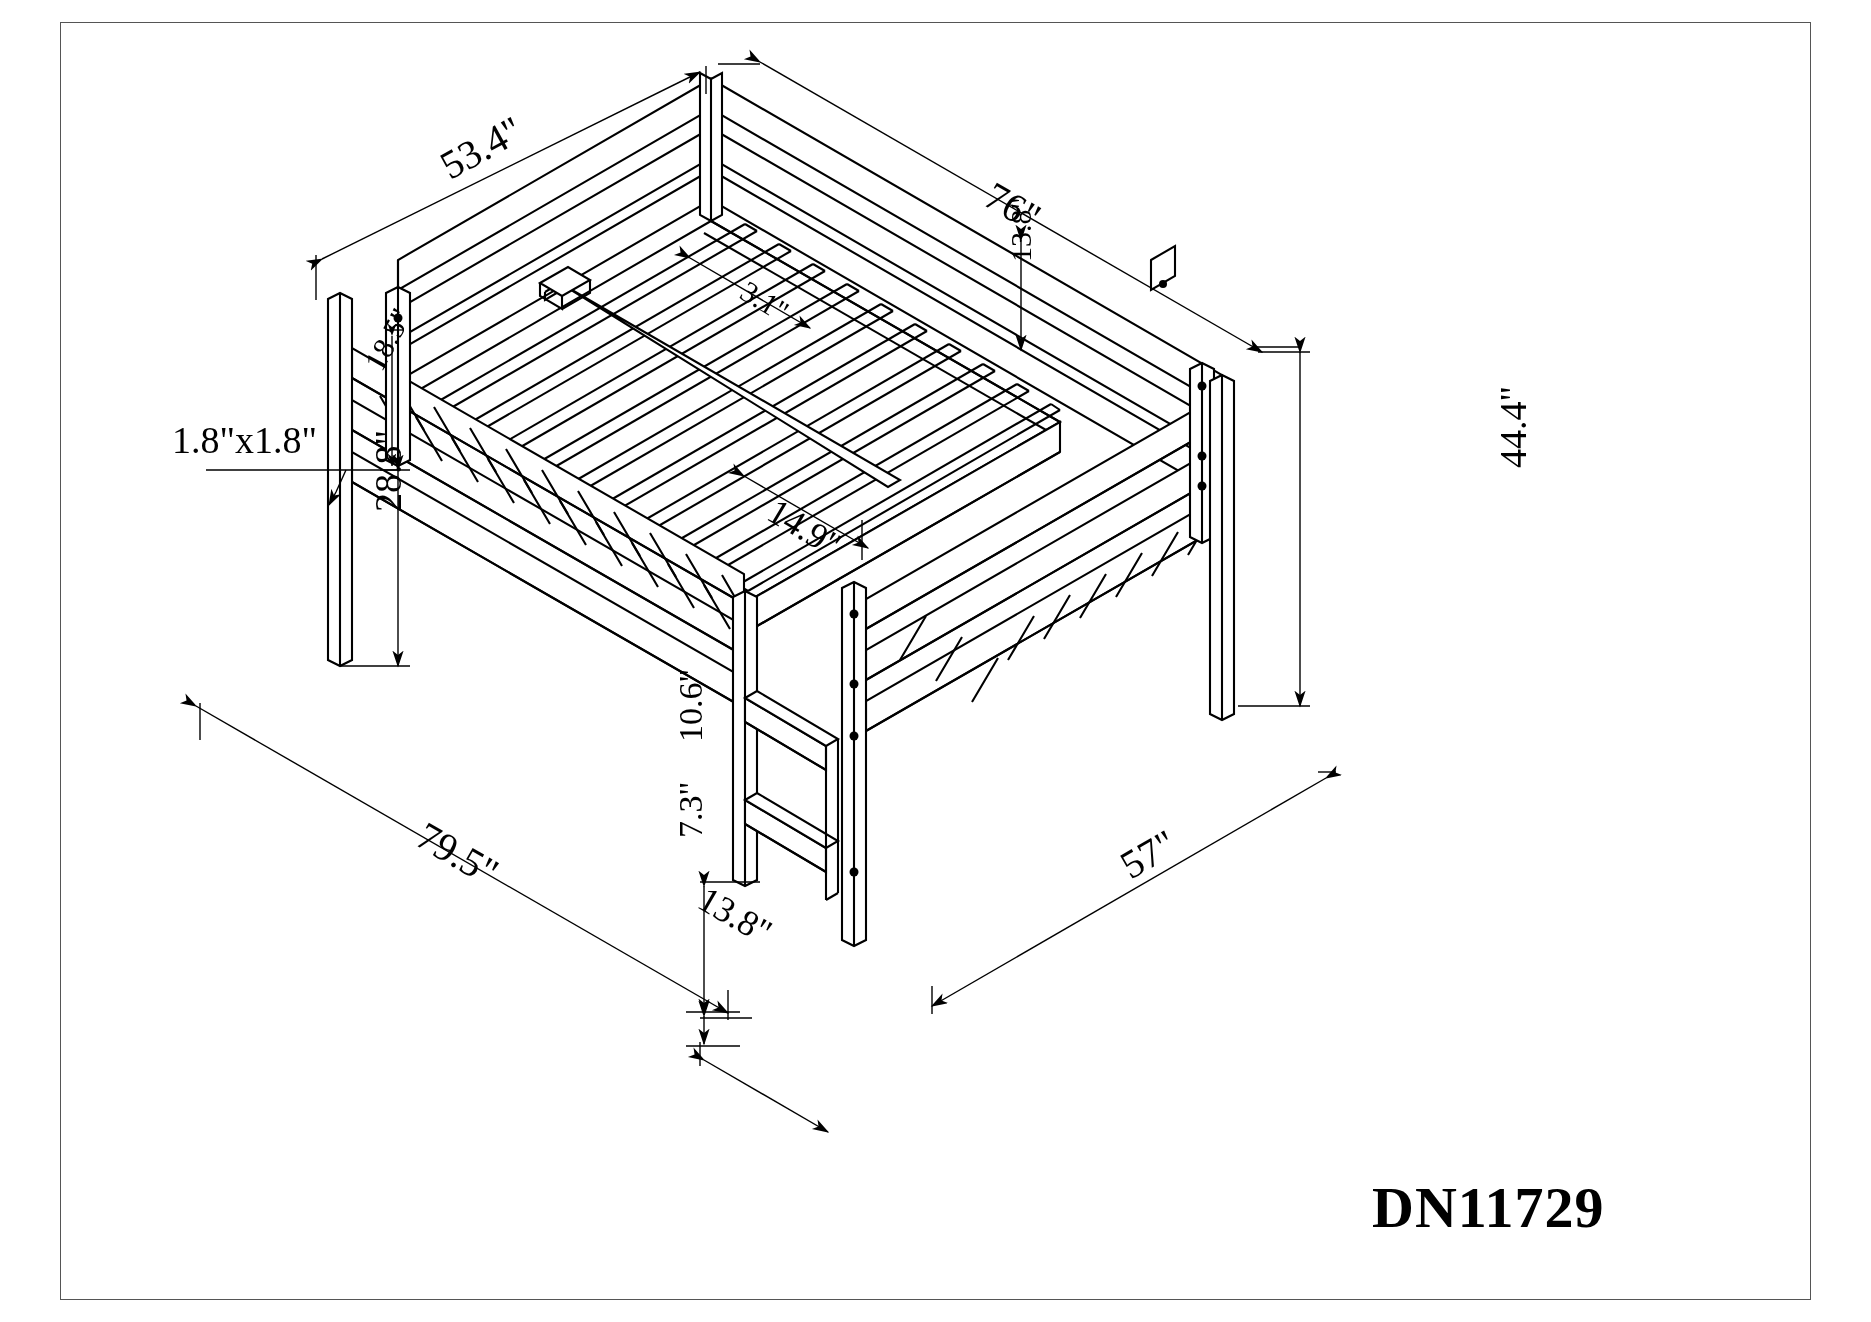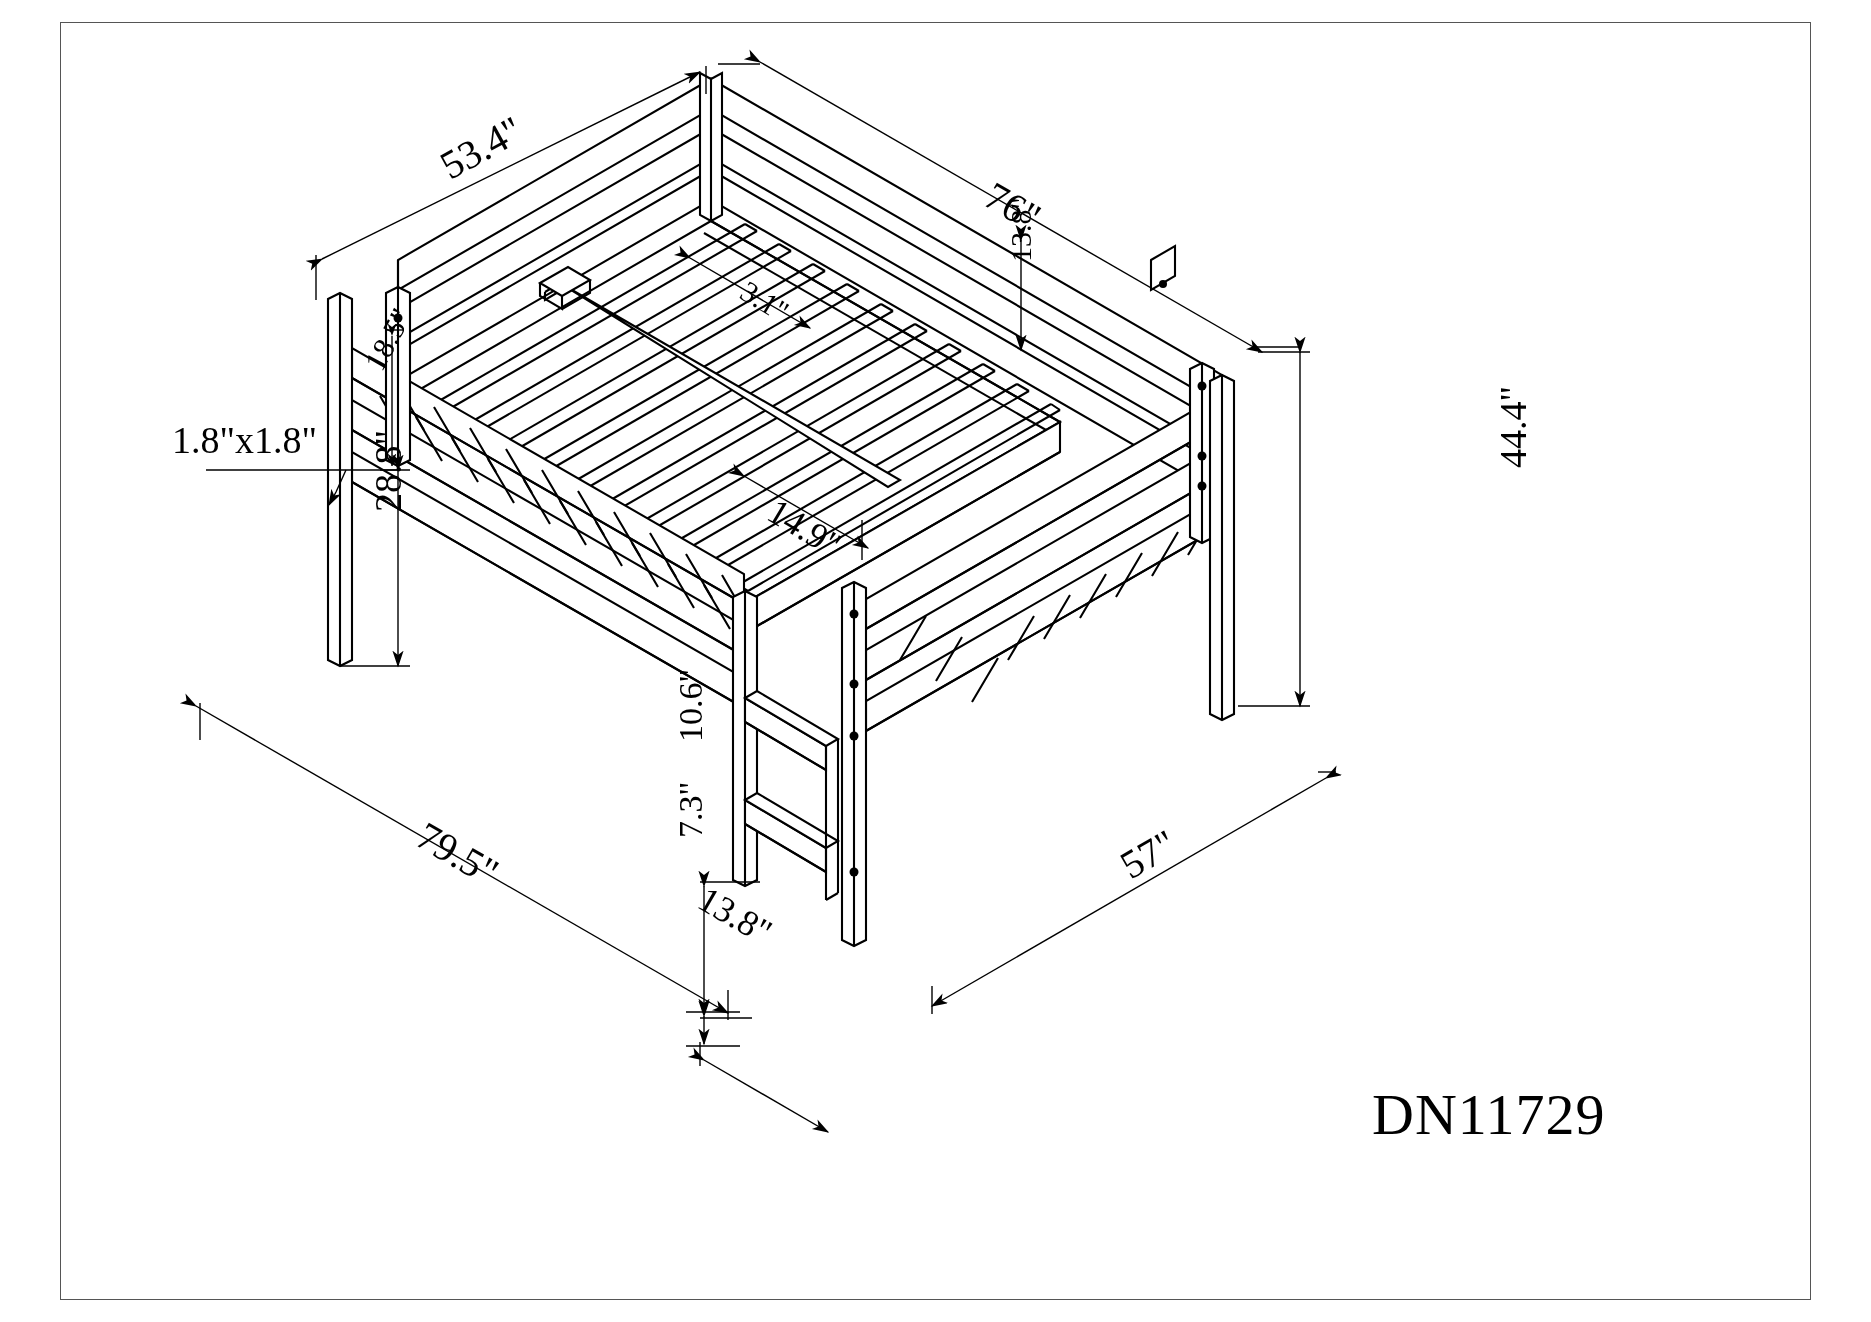--- a/index.html
+++ b/index.html
@@ -265,15 +265,15 @@
   <div class="lbl" style="left:432px;top:812px;font-size:40px;transform:rotate(30deg);transform-origin:left top;">79.5"</div>
 
   <div class="lbl" style="left:1112px;top:848px;font-size:40px;transform:rotate(-30deg);transform-origin:left top;">57"</div>
 
   <div class="lbl" style="left:672px;top:742px;font-size:34px;transform:rotate(-90deg);transform-origin:left top;">10.6"</div>
 
   <div class="lbl" style="left:672px;top:838px;font-size:34px;transform:rotate(-90deg);transform-origin:left top;">7.3"</div>
 
   <div class="lbl" style="left:712px;top:878px;font-size:36px;transform:rotate(30deg);transform-origin:left top;">13.8"</div>
 
-  <div class="lbl" id="model-number" style="left:1372px;top:1081px;">DN11729</div>
+  <div class="lbl" id="model-number" style="left:1372px;top:1174px;font-weight:bold;">DN11729</div>
 
 </div>
 
 </body></html>

